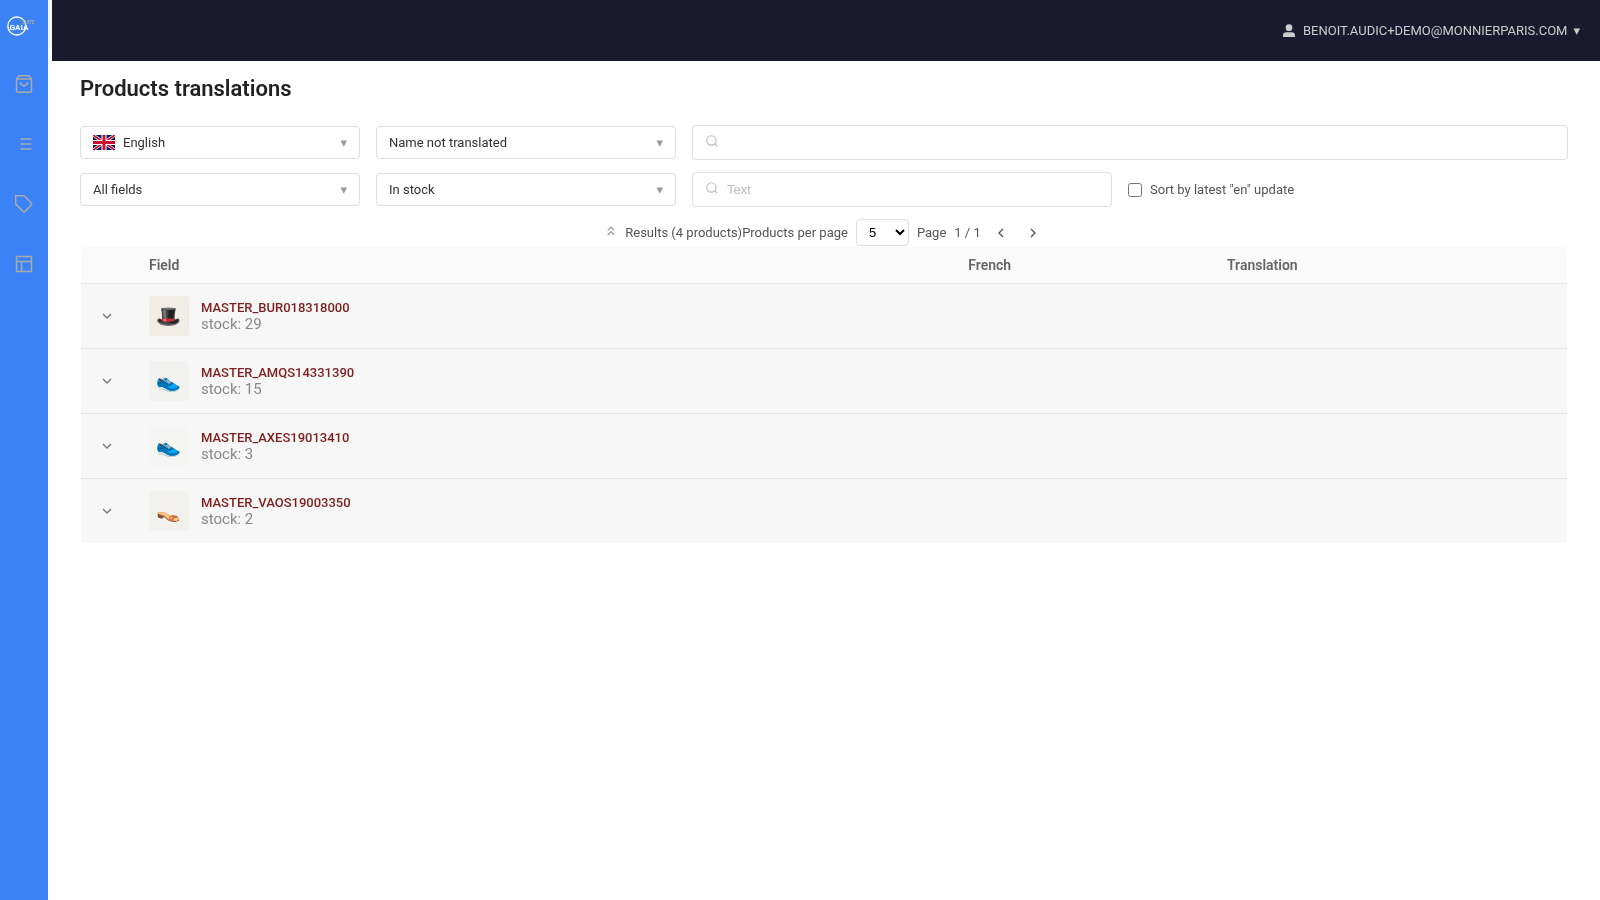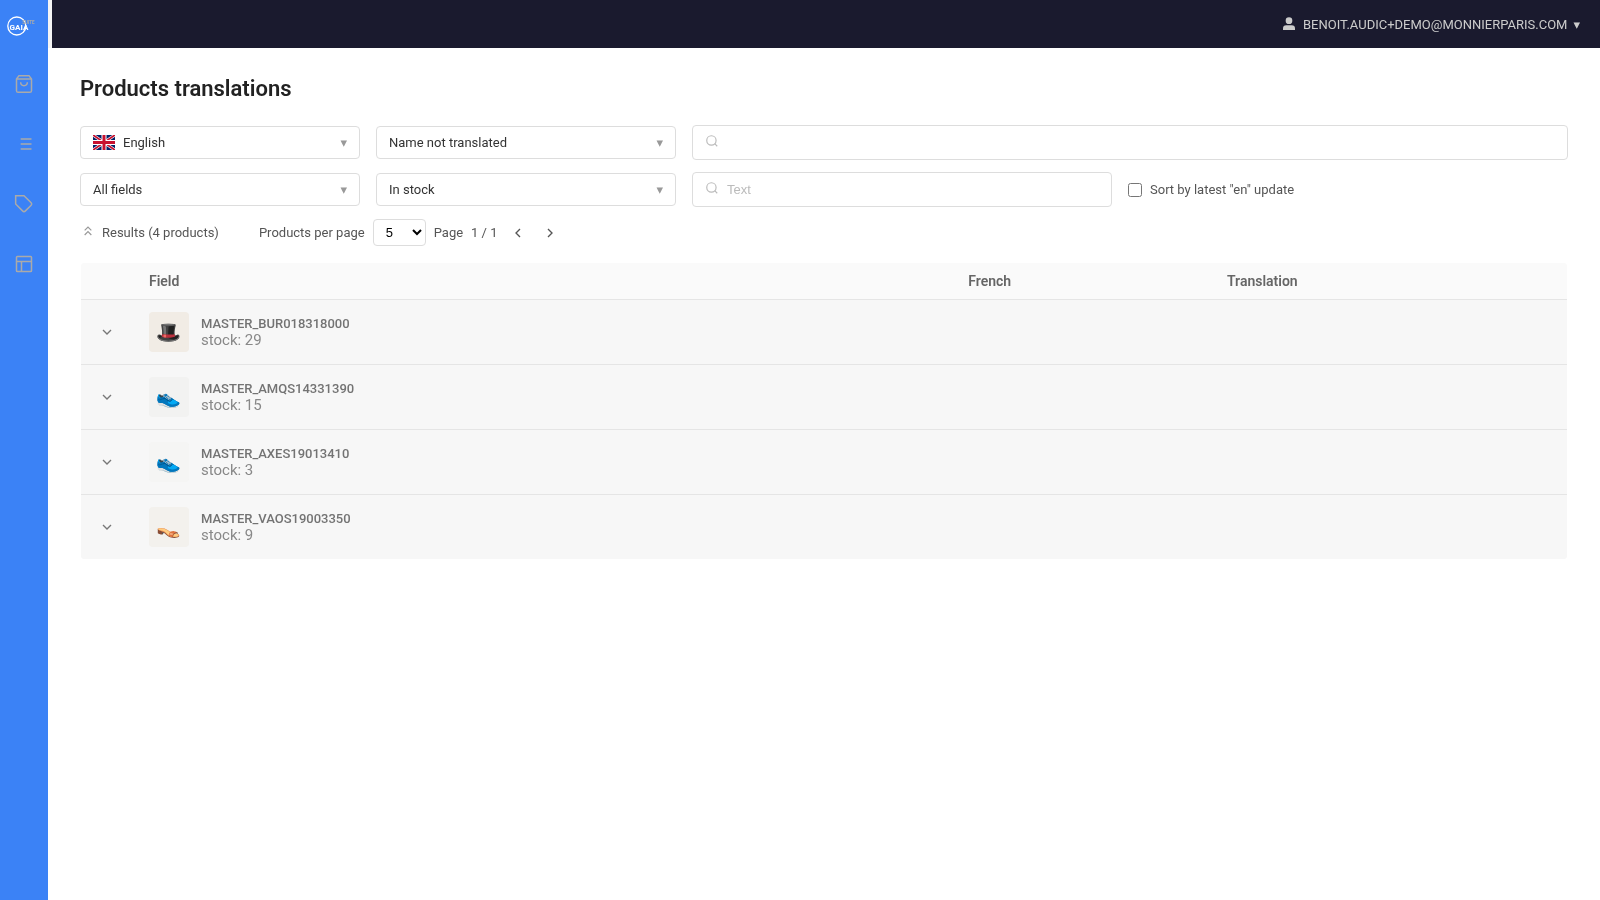--- a/index.html
+++ b/index.html
@@ -9,21 +9,21 @@
     .app-layout { display: flex; height: 100vh; }
 
     
     .sidebar { width: 48px; background: #3b82f6; display: flex; flex-direction: column; align-items: center; padding: 12px 12px; gap: 24px; }
     .sidebar-logo { color: white; font-size: 10px; font-weight: bold; text-align: center; padding: 4px; }
     .sidebar-logo svg { width: 36px; height: 20px; }
     .sidebar-icon { color: #aaa; cursor: pointer; padding: 8px; border-radius: 6px; display: flex; align-items: center; justify-content: center; }
     .sidebar-icon svg { width: 20px; height: 20px; fill: none; stroke: currentColor; stroke-width: 1.8; }
 
     
-    .topbar { position: fixed; top: 0; left: 52px; right: 0; height: 48px; background: #1a1a2e; display: flex; align-items: center; justify-content: flex-end; padding: 0 20px; z-index: 100; }
+    .topbar { position: fixed; top: 0; left: 52px; right: 0; height: 61px; background: #1a1a2e; display: flex; align-items: center; justify-content: flex-end; padding: 0 20px; z-index: 100; }
     .topbar-user { color: #ccc; font-size: 13px; display: flex; align-items: center; gap: 6px; cursor: pointer; }
     .topbar-user svg { width: 16px; height: 16px; fill: #ccc; }
 
     
     .main-content { flex: 1; margin-top: 48px; padding: 28px 32px; background: white; overflow-y: auto; }
 
     
     .page-title { font-size: 22px; font-weight: 600; color: #222; margin-bottom: 24px; }
 
     
@@ -31,21 +31,21 @@
     .filter-select { display: flex; align-items: center; border: 1px solid #ddd; border-radius: 4px; background: white; padding: 8px 12px; cursor: pointer; min-width: 200px; gap: 8px; font-size: 13px; color: #333; }
     .filter-select .chevron { margin-left: auto; color: #999; }
     .filter-select.wide { min-width: 280px; }
     .search-box { display: flex; align-items: center; border: 1px solid #ddd; border-radius: 4px; background: white; padding: 8px 12px; flex: 1; gap: 8px; }
     .search-box input { border: none; outline: none; font-size: 13px; color: #333; width: 100%; background: transparent; }
     .search-box input::placeholder { color: #bbb; }
     .search-icon-small { color: #bbb; }
     .search-icon-small svg { width: 14px; height: 14px; fill: none; stroke: currentColor; stroke-width: 2; }
 
     
-    .controls-row { display: flex; align-items: center; justify-content: flex-start; margin-bottom: 16px; margin-top: 4px; gap: 40px; }
+    .controls-row { display: flex; align-items: center; justify-content: center; margin-top: 4px; }
     .results-count { display: flex; align-items: center; gap: 6px; font-size: 13px; color: #555; }
     .sort-icon { color: #999; cursor: pointer; }
     .sort-icon svg { width: 16px; height: 16px; fill: none; stroke: currentColor; stroke-width: 1.8; }
     .pagination-controls { display: flex; align-items: center; gap: 8px; font-size: 13px; color: #555; }
     .per-page-select { border: 1px solid #ddd; border-radius: 4px; padding: 4px 8px; font-size: 13px; background: white; cursor: pointer; }
     .page-nav-btn { border: none; background: none; cursor: pointer; color: #555; padding: 4px; border-radius: 4px; display: flex; align-items: center; }
     .page-nav-btn svg { width: 16px; height: 16px; fill: none; stroke: currentColor; stroke-width: 2; }
     .sort-checkbox-area { display: flex; align-items: center; gap: 8px; font-size: 13px; color: #555; }
     .sort-checkbox-area input[type="checkbox"] { width: 14px; height: 14px; cursor: pointer; }
 
@@ -54,21 +54,21 @@
     .table-header { background: #fafafa; }
     .table-header th { padding: 10px 16px; text-align: left; font-size: 14px; font-weight: 600; color: #666; border-bottom: 1px solid #e5e5e5; }
     .product-row { background: #f7f7f7; border-bottom: 1px solid #e5e5e5; }
     .product-row:last-child { border-bottom: none; }
     .product-row td { padding: 12px 16px; vertical-align: middle; }
     .expand-btn { background: none; border: none; cursor: pointer; color: #777; padding: 2px; display: flex; align-items: center; }
     .expand-btn svg { width: 16px; height: 16px; fill: none; stroke: currentColor; stroke-width: 2; }
     .product-cell { display: flex; align-items: center; gap: 12px; }
     .product-thumb { width: 40px; height: 40px; object-fit: contain; background: #eee; border-radius: 4px; display: flex; align-items: center; justify-content: center; font-size: 20px; }
     .product-info { font-size: 13px; }
-    .product-sku { font-weight: 500; color: #737373; }
+    .product-sku { font-weight: 500; color: #7f1d1d; }
     .product-stock { color: #888; font-size: 15px; }
 
     
     .footer { text-align: center; padding: 20px; color: #999; font-size: 12px; margin-top: 40px; }
   </style>
 </head>
 <body>
 
 <div class="app-layout">
 
@@ -294,21 +294,21 @@
           <svg viewBox="0 0 24 24">
                     <polyline points="6 9 12 15 18 9"></polyline>
                   </svg>
         </button>
       </td>
       <td>
         <div class="product-cell">
           <div class="product-thumb" style="background:#d4c9a820;">👡</div>
           <div class="product-info">
             <div class="product-sku">MASTER_VAOS19003350</div>
-            <div class="product-stock">stock: 9</div>
+            <div class="product-stock">stock: 2</div>
           </div>
         </div>
       </td>
       <td></td>
       <td></td>
     </tr>
           </tbody>
       </table>
 
     </div>

